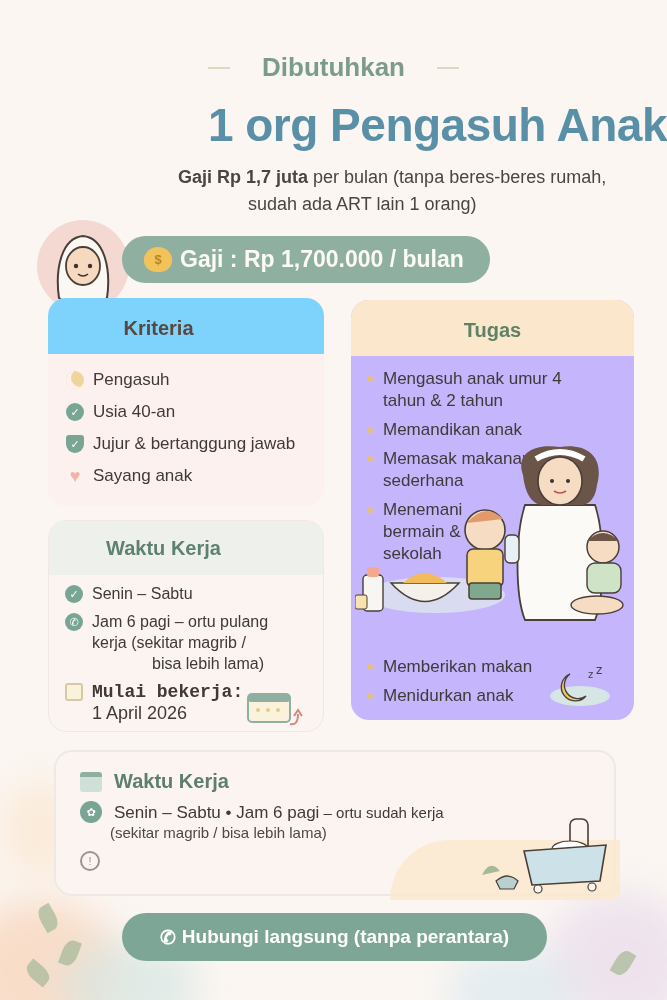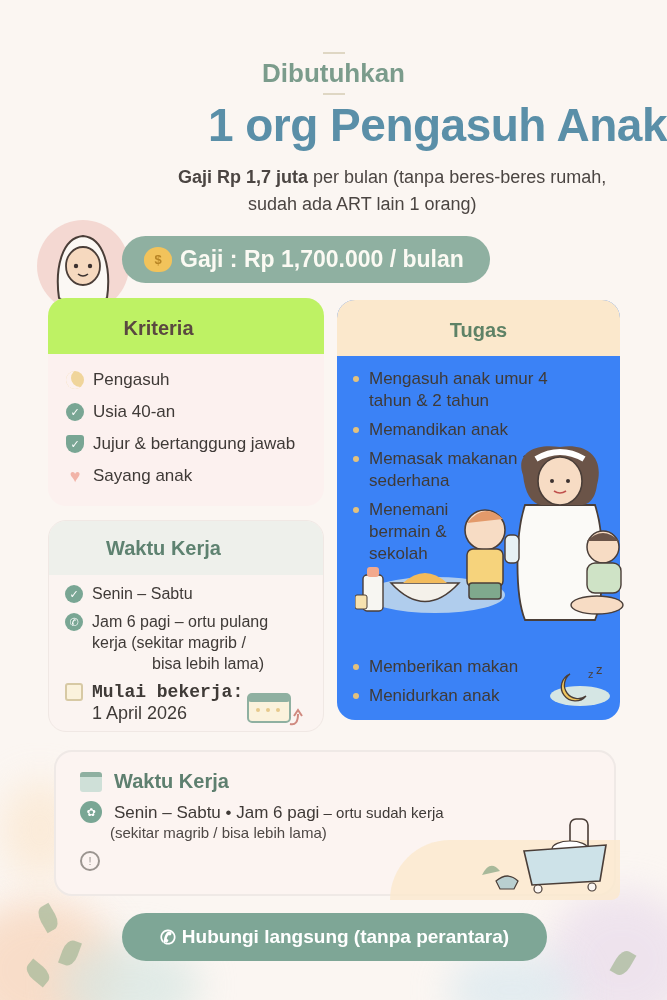--- a/index.html
+++ b/index.html
@@ -19,21 +19,21 @@
   .blob.b3 { right: -30px; top: 890px; width: 150px; height: 140px; background: #e9dcec; }
   .blob.b4 { right: 90px; top: 950px; width: 130px; height: 80px; background: #d9e8ef; }
   .blob.b5 { left: 0; top: 780px; width: 80px; height: 100px; background: #fbe7cf; }
 
   .leaf { position: absolute; width: 16px; height: 26px; border-radius: 50% 0 50% 0; background: #a8b99a; opacity:.75; }
 
   
   .subheading {
     position: absolute; top: 52px; left: 0; width: 667px; text-align: center;
     font-size: 26px; font-weight: bold; color: #7b9c8c;
-    display: flex; align-items: center; justify-content: center; gap: 4px; flex-direction: column;
+    display: flex; align-items: center; justify-content: center; gap: 32px;
   }
   .subheading .dash { width: 22px; height: 2px; background: #dfd7c4; display: inline-block; }
   .title {
     position: absolute; top: 98px; left: 0; width: 667px; text-align: right;
     font-size: 46px; font-weight: bold; color: #5a8fa8; letter-spacing: -0.5px;
   }
   .intro {
     position: absolute; top: 164px; left: 150px; width: 480px;
     font-size: 18px; line-height: 27px; color: #4b4542; margin-left: 28px;
   }
@@ -54,30 +54,30 @@
   .coin {
     width: 28px; height: 25px; border-radius: 50% 50% 45% 45%;
     background: #f2c35b; color: #b88525; font-size: 13px; font-weight: bold;
     display: flex; align-items: center; justify-content: center;
   }
 
   
   .card { position: absolute; border-radius: 18px; overflow: hidden; }
   .card-head { font-weight: bold; font-size: 20px; text-align: center; }
   .kriteria { left: 48px; top: 298px; width: 276px; height: 208px; background: #fcf1ef; }
-  .kriteria .card-head { background: #bef264; height: 56px; line-height: 60px; color: #5a4840; padding-right: 55px; }
+  .kriteria .card-head { background: #7dd3fc; height: 56px; line-height: 60px; color: #5a4840; padding-right: 55px; }
   .kriteria ul { list-style: none; padding: 10px 0 0 18px; }
   .kriteria li { display: flex; align-items: center; gap: 9px; font-size: 17px; height: 32px; color: #3f3a37; }
   .ic { width: 18px; height: 18px; display: inline-flex; align-items: center; justify-content: center; flex-shrink: 0; font-size: 11px; color: #fff; }
   .ic.moon { border-radius: 50%; background: #f0d59b; box-shadow: inset 5px -2px 0 0 #fcf1ef; }
   .ic.check-circle { border-radius: 50%; background: #79a694; }
   .ic.shield { background: #79a694; border-radius: 3px 3px 9px 9px; }
   .ic.heart { color: #f2b4a8; font-size: 18px; }
 
-  .tugas { left: 337px; top: 300px; width: 283px; height: 420px; background: #3b82f6; }
+  .tugas { left: 351px; top: 300px; width: 283px; height: 420px; background: #c4b5fd; }
   .tugas .card-head { background: #fbe8cc; height: 56px; line-height: 60px; color: #5e8266; }
   .tugas ul { list-style: none; padding: 12px 0 0 16px; }
   .tugas li { position: relative; padding-left: 16px; font-size: 17px; line-height: 22px; margin-bottom: 7px; color: #3f3a37; }
   .tugas li::before { content: ""; position: absolute; left: 0; top: 8px; width: 6px; height: 6px; border-radius: 50%; background: #e3c17d; }
   .tugas .narrow { width: 120px; }
   .tugas .gap { height: 92px; }
 
   .illu { position: absolute; left: 355px; top: 445px; width: 270px; height: 180px; }
   .moon-scene { position: absolute; left: 548px; top: 664px; width: 62px; height: 42px; }
 

